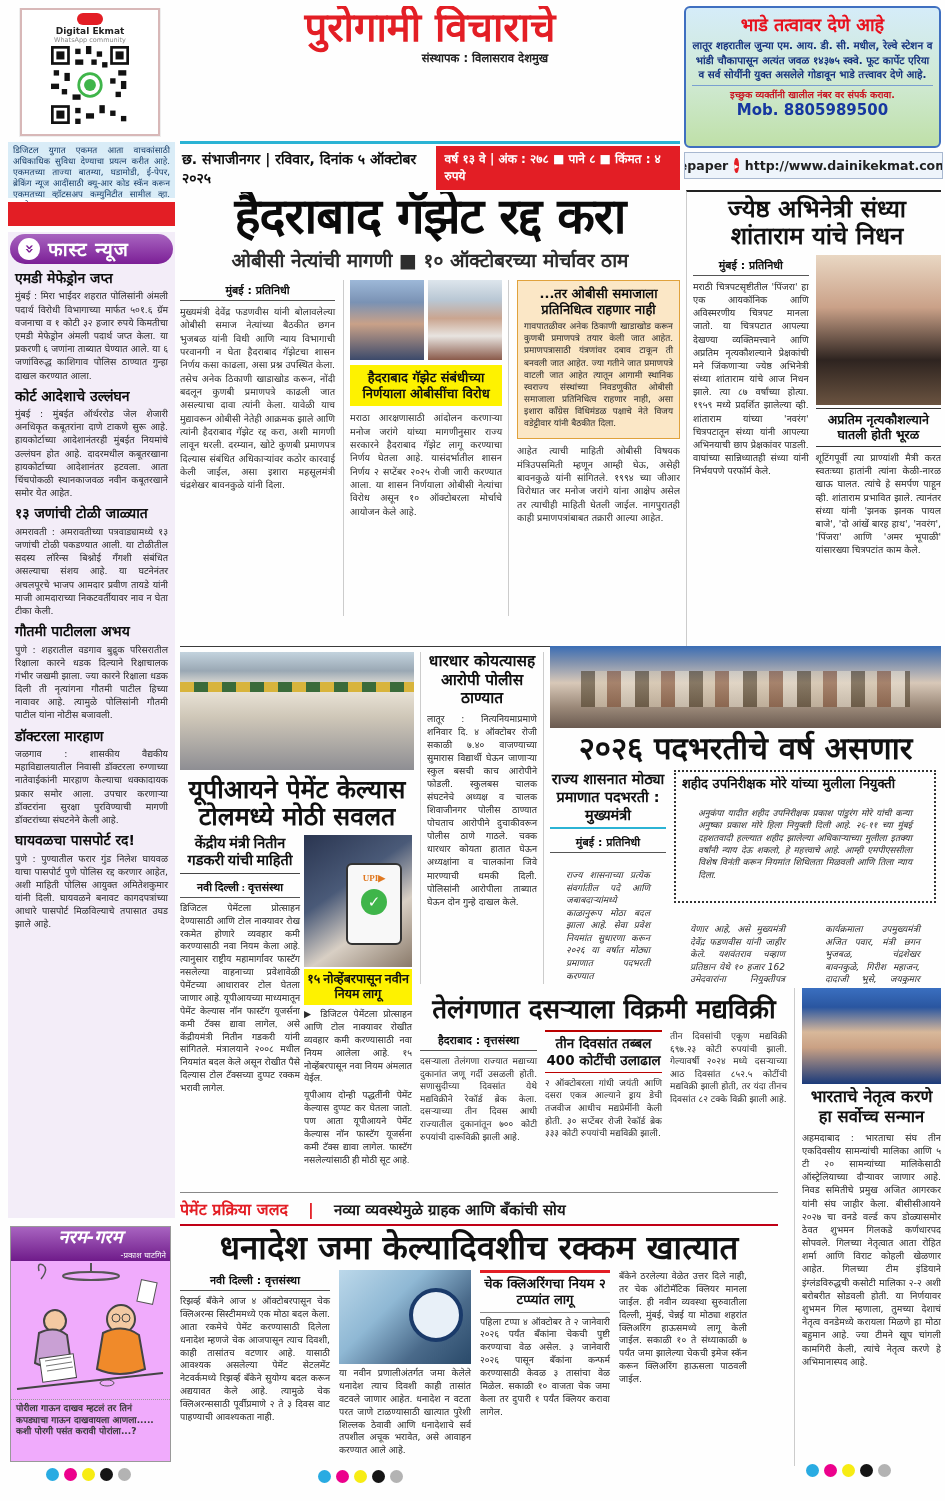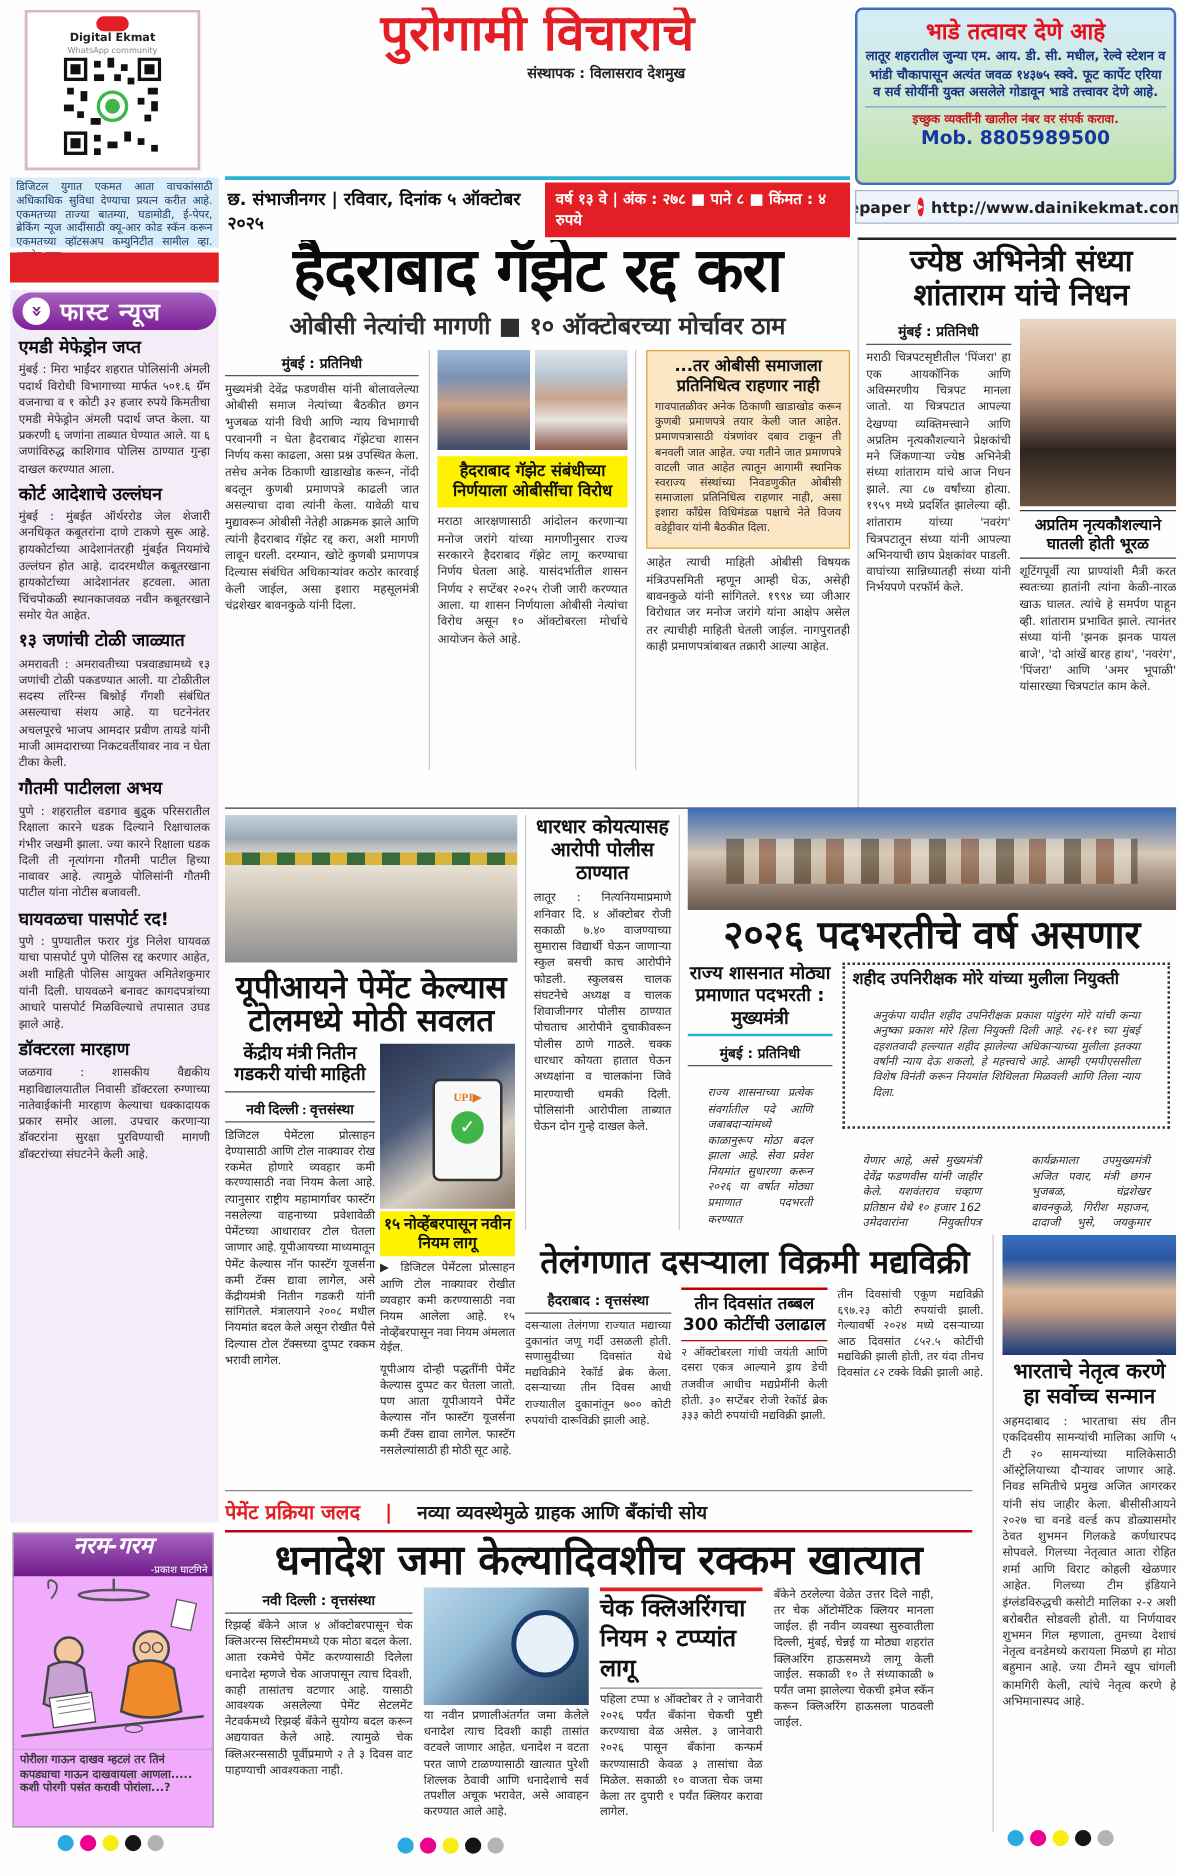--- a/index.html
+++ b/index.html
@@ -160,21 +160,21 @@
   .chq-h2{font-size:33px;font-weight:800;text-align:center;margin:5px 0 6px;line-height:1.0;}
   .chq-cols{display:flex;gap:9px;}
   .chq-cols p{margin:0;font-size:9.2px;line-height:1.4;}
   .cq-a{width:150px;}
   .cq-b{width:132px;}
   .cq-c{width:130px;}
   .cq-d{width:128px;}
   .chq-photo{height:94px;background:linear-gradient(135deg,#bcd8ea 0%,#8fb8d4 38%,#4a6a8a 70%,#2a4a6a 100%);margin-bottom:3px;}
   .seal{position:absolute;right:8px;top:18px;width:46px;height:46px;border-radius:50%;
         border:4px solid #1a3a6a;background:#e8f0f8;}
-  .chq-box-title{font-size:19px;font-weight:800;text-align:left;line-height:1.25;
+  .chq-box-title{font-size:13px;font-weight:800;text-align:center;line-height:1.25;
                  border-top:3px solid #e31e25;border-bottom:1px solid #888;padding:3px 0;margin-bottom:3px;}
 </style>
 </head>
 <body>
 
 <div id="page">
 
   <div id="sidebar" class="abs">
 
     <div class="qr-card">
@@ -240,26 +240,26 @@
       </div>
       <div class="fn-item">
         <h3>१३ जणांची टोळी जाळ्यात</h3>
         <p class="jp">अमरावती : अमरावतीच्या पत्रवाड्यामध्ये १३ जणांची टोळी पकडण्यात आली. या टोळीतील सदस्य लॉरेन्स बिश्नोई गँगशी संबंधित असल्याचा संशय आहे. या घटनेनंतर अचलपूरचे भाजप आमदार प्रवीण तायडे यांनी माजी आमदाराच्या निकटवर्तीयावर नाव न घेता टीका केली.</p>
       </div>
       <div class="fn-item">
         <h3>गौतमी पाटीलला अभय</h3>
         <p class="jp">पुणे : शहरातील वडगाव बुद्रुक परिसरातील रिक्षाला कारने धडक दिल्याने रिक्षाचालक गंभीर जखमी झाला. ज्या कारने रिक्षाला धडक दिली ती नृत्यांगना गौतमी पाटील हिच्या नावावर आहे. त्यामुळे पोलिसांनी गौतमी पाटील यांना नोटीस बजावली.</p>
       </div>
       <div class="fn-item">
+        <h3>डॉक्टरला मारहाण</h3>
+        <p class="jp">जळगाव : शासकीय वैद्यकीय महाविद्यालयातील निवासी डॉक्टरला रुग्णाच्या नातेवाईकांनी मारहाण केल्याचा धक्कादायक प्रकार समोर आला. उपचार करणाऱ्या डॉक्टरांना सुरक्षा पुरविण्याची मागणी डॉक्टरांच्या संघटनेने केली आहे.</p>
+      </div>
+      <div class="fn-item">
         <h3>घायवळचा पासपोर्ट रद!</h3>
         <p class="jp">पुणे : पुण्यातील फरार गुंड निलेश घायवळ याचा पासपोर्ट पुणे पोलिस रद्द करणार आहेत, अशी माहिती पोलिस आयुक्त अमितेशकुमार यांनी दिली. घायवळने बनावट कागदपत्रांच्या आधारे पासपोर्ट मिळविल्याचे तपासात उघड झाले आहे.</p>
-      </div>
-      <div class="fn-item">
-        <h3>डॉक्टरला मारहाण</h3>
-        <p class="jp">जळगाव : शासकीय वैद्यकीय महाविद्यालयातील निवासी डॉक्टरला रुग्णाच्या नातेवाईकांनी मारहाण केल्याचा धक्कादायक प्रकार समोर आला. उपचार करणाऱ्या डॉक्टरांना सुरक्षा पुरविण्याची मागणी डॉक्टरांच्या संघटनेने केली आहे.</p>
       </div>
     </div>
 
     <div class="cartoon">
       <div class="ct-head">
         <div class="ct-title">नरम-गरम</div>
         <div class="ct-credit">-प्रकाश घाटगिने</div>
       </div>
       <div class="ct-art">
         <svg width="159" height="138" viewBox="0 0 159 138">
@@ -413,21 +413,21 @@
   </div>
 
   <div id="liquor" class="abs">
     <h2 class="liq-h2">तेलंगणात दसऱ्याला विक्रमी मद्यविक्री</h2>
     <div class="liq-cols">
       <div>
         <div class="byline">हैदराबाद : वृत्तसंस्था</div>
         <p class="jp">दसऱ्याला तेलंगणा राज्यात मद्याच्या दुकानांत जणू गर्दी उसळली होती. सणासुदीच्या दिवसांत येथे मद्यविक्रीने रेकॉर्ड ब्रेक केला. दसऱ्याच्या तीन दिवस आधी राज्यातील दुकानांतून ७०० कोटी रुपयांची दारूविक्री झाली आहे.</p>
       </div>
       <div>
-        <div class="liq-box">तीन दिवसांत तब्बल 300 कोटींची उलाढाल</div>
+        <div class="liq-box">तीन दिवसांत तब्बल 400 कोटींची उलाढाल</div>
         <p class="jp">२ ऑक्टोबरला गांधी जयंती आणि दसरा एकत्र आल्याने ड्राय डेची तजवीज आधीच मद्यप्रेमींनी केली होती. ३० सप्टेंबर रोजी रेकॉर्ड ब्रेक ३३३ कोटी रुपयांची मद्यविक्री झाली.</p>
       </div>
       <div>
         <p class="jp">तीन दिवसांची एकूण मद्यविक्री ६९७.२३ कोटी रुपयांची झाली. गेल्यावर्षी २०२४ मध्ये दसऱ्याच्या आठ दिवसांत ८५२.५ कोटींची मद्यविक्री झाली होती, तर यंदा तीनच दिवसांत ८२ टक्के विक्री झाली आहे.</p>
       </div>
     </div>
   </div>
 
   <div id="cricket" class="abs">
     <div class="photo cric-photo"></div>

